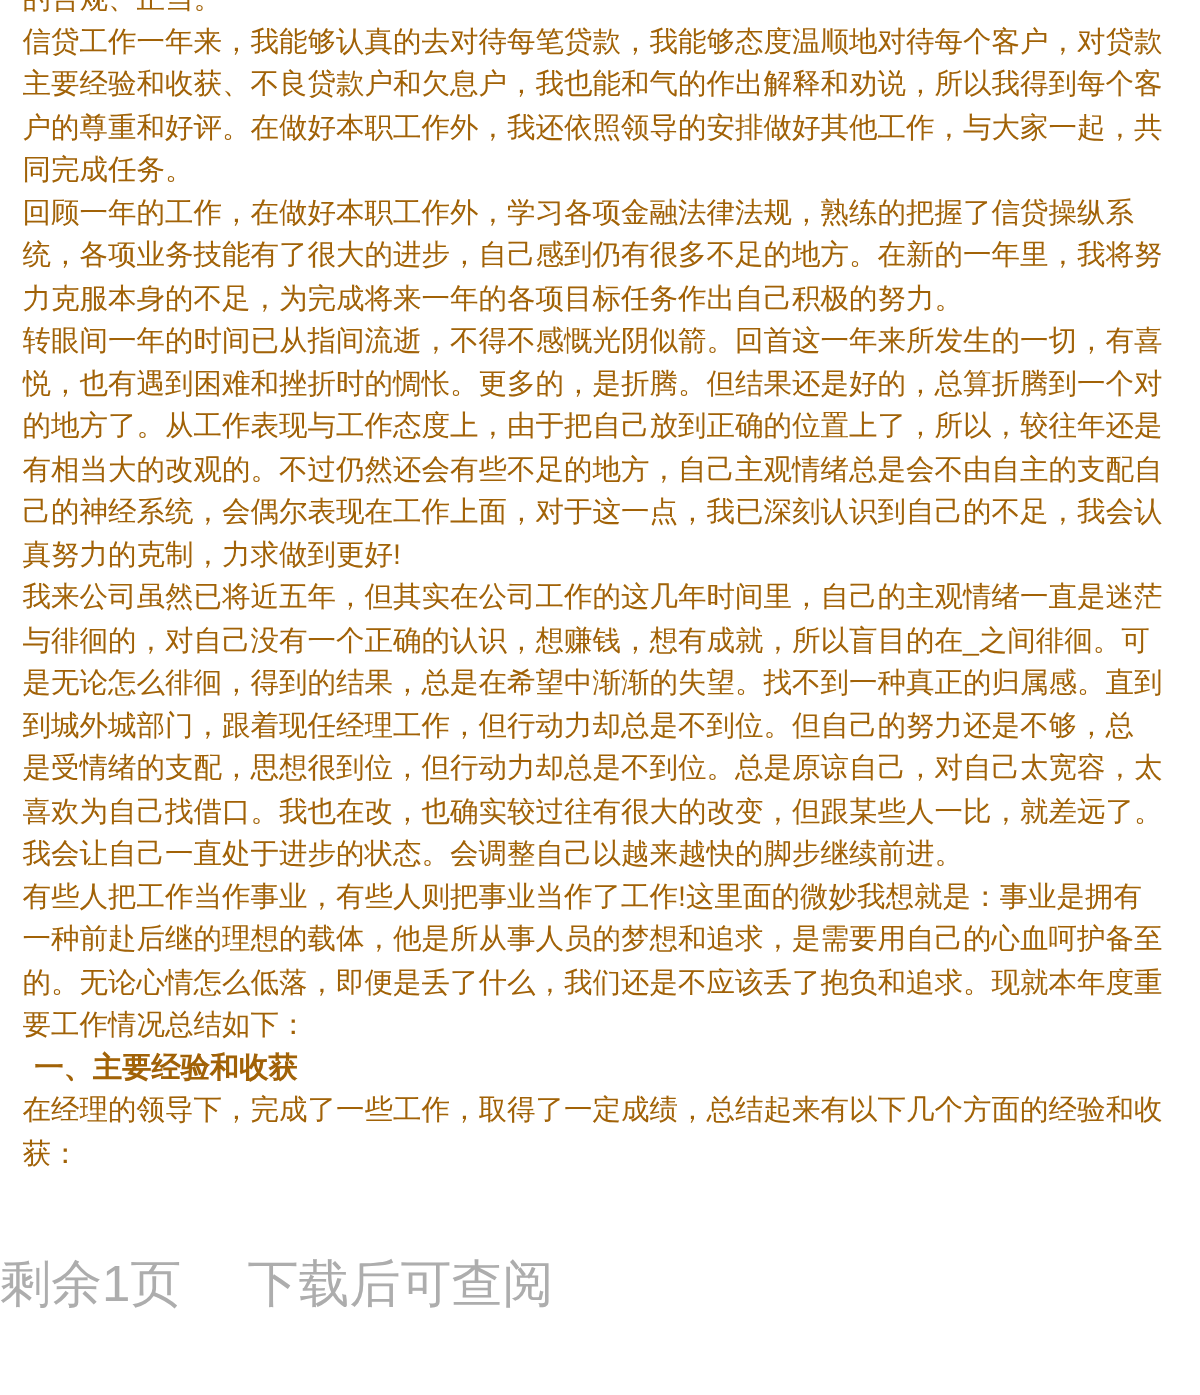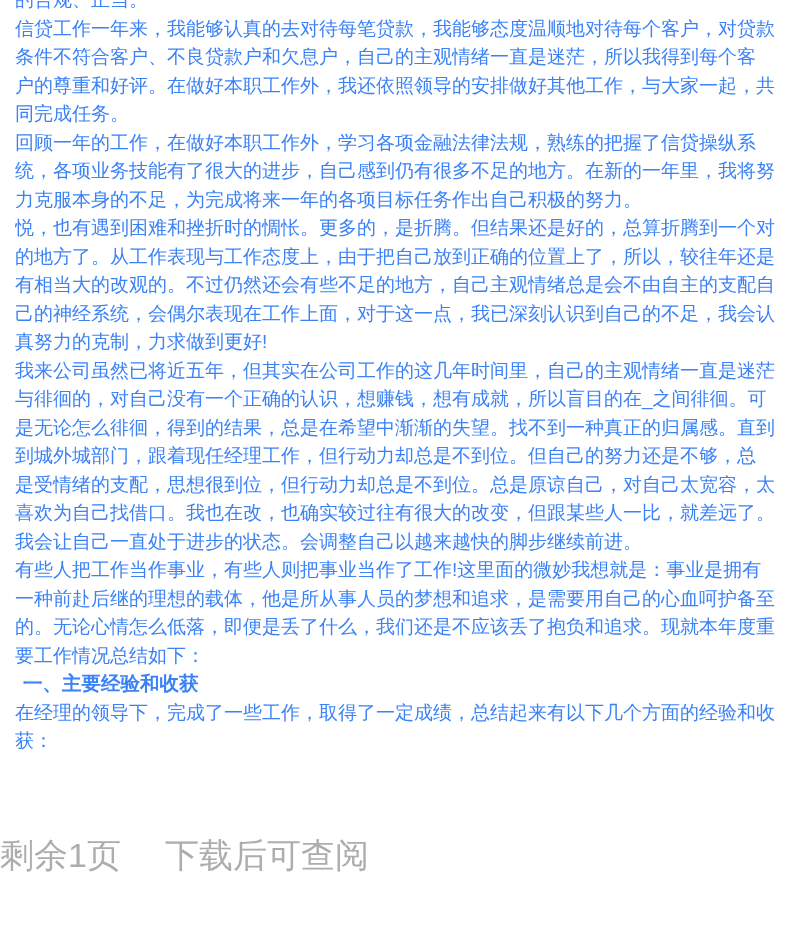--- a/index.html
+++ b/index.html
@@ -21,21 +21,21 @@
     left: 15px;
     width: 762px;
   }
   .line {
     height: 28.5px;
     line-height: 28.5px;
     font-size: 19px;
     white-space: nowrap;
     overflow: hidden;
     letter-spacing: 0px;
-    color: #3b82f6;
+    color: #a16207;
   }
   .line.heading {
     font-weight: bold;
     padding-left: 8px;
     font-size: 19.5px;
     font-family: Liberation Serif, serif;
   }
   .promo {
     position: absolute;
     top: 833px;
@@ -53,26 +53,27 @@
   .promo .seg-right {
     display: inline-block;
   }
 </style>
 </head>
 <body>
 
 <div class="doc-text">
     <div class="line">的合规、正当。</div>
     <div class="line">信贷工作一年来，我能够认真的去对待每笔贷款，我能够态度温顺地对待每个客户，对贷款</div>
-    <div class="line">条件不符合客户、不良贷款户和欠息户，自己的主观情绪一直是迷茫，所以我得到每个客</div>
+    <div class="line">主要经验和收获、不良贷款户和欠息户，我也能和气的作出解释和劝说，所以我得到每个客</div>
     <div class="line">户的尊重和好评。在做好本职工作外，我还依照领导的安排做好其他工作，与大家一起，共</div>
     <div class="line">同完成任务。</div>
     <div class="line">回顾一年的工作，在做好本职工作外，学习各项金融法律法规，熟练的把握了信贷操纵系</div>
     <div class="line">统，各项业务技能有了很大的进步，自己感到仍有很多不足的地方。在新的一年里，我将努</div>
     <div class="line">力克服本身的不足，为完成将来一年的各项目标任务作出自己积极的努力。</div>
+    <div class="line">转眼间一年的时间已从指间流逝，不得不感慨光阴似箭。回首这一年来所发生的一切，有喜</div>
     <div class="line">悦，也有遇到困难和挫折时的惆怅。更多的，是折腾。但结果还是好的，总算折腾到一个对</div>
     <div class="line">的地方了。从工作表现与工作态度上，由于把自己放到正确的位置上了，所以，较往年还是</div>
     <div class="line">有相当大的改观的。不过仍然还会有些不足的地方，自己主观情绪总是会不由自主的支配自</div>
     <div class="line">己的神经系统，会偶尔表现在工作上面，对于这一点，我已深刻认识到自己的不足，我会认</div>
     <div class="line">真努力的克制，力求做到更好!</div>
     <div class="line">我来公司虽然已将近五年，但其实在公司工作的这几年时间里，自己的主观情绪一直是迷茫</div>
     <div class="line">与徘徊的，对自己没有一个正确的认识，想赚钱，想有成就，所以盲目的在_之间徘徊。可</div>
     <div class="line">是无论怎么徘徊，得到的结果，总是在希望中渐渐的失望。找不到一种真正的归属感。直到</div>
     <div class="line">到城外城部门，跟着现任经理工作，但行动力却总是不到位。但自己的努力还是不够，总</div>
     <div class="line">是受情绪的支配，思想很到位，但行动力却总是不到位。总是原谅自己，对自己太宽容，太</div>

